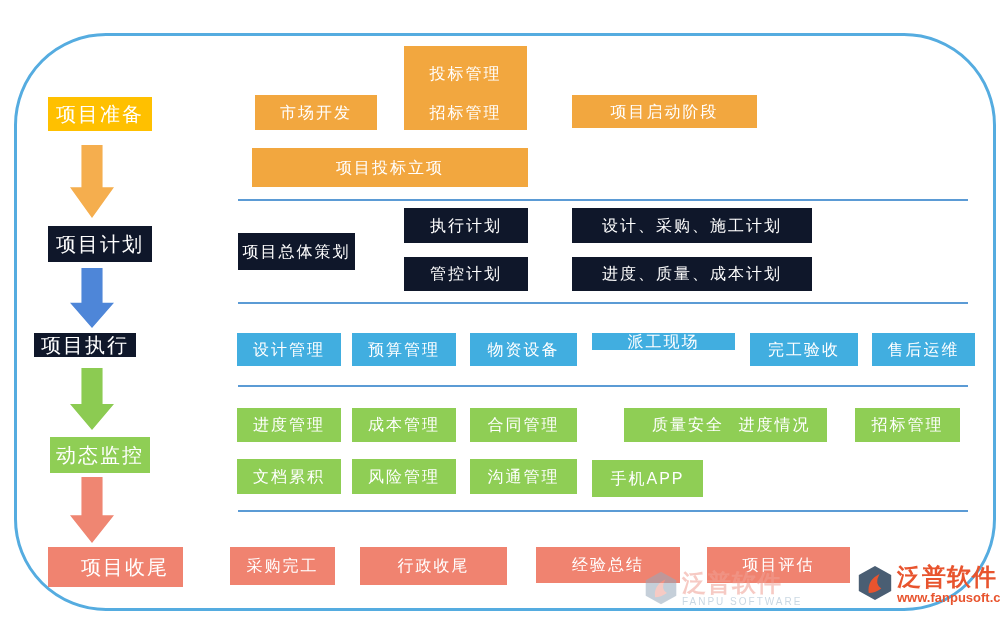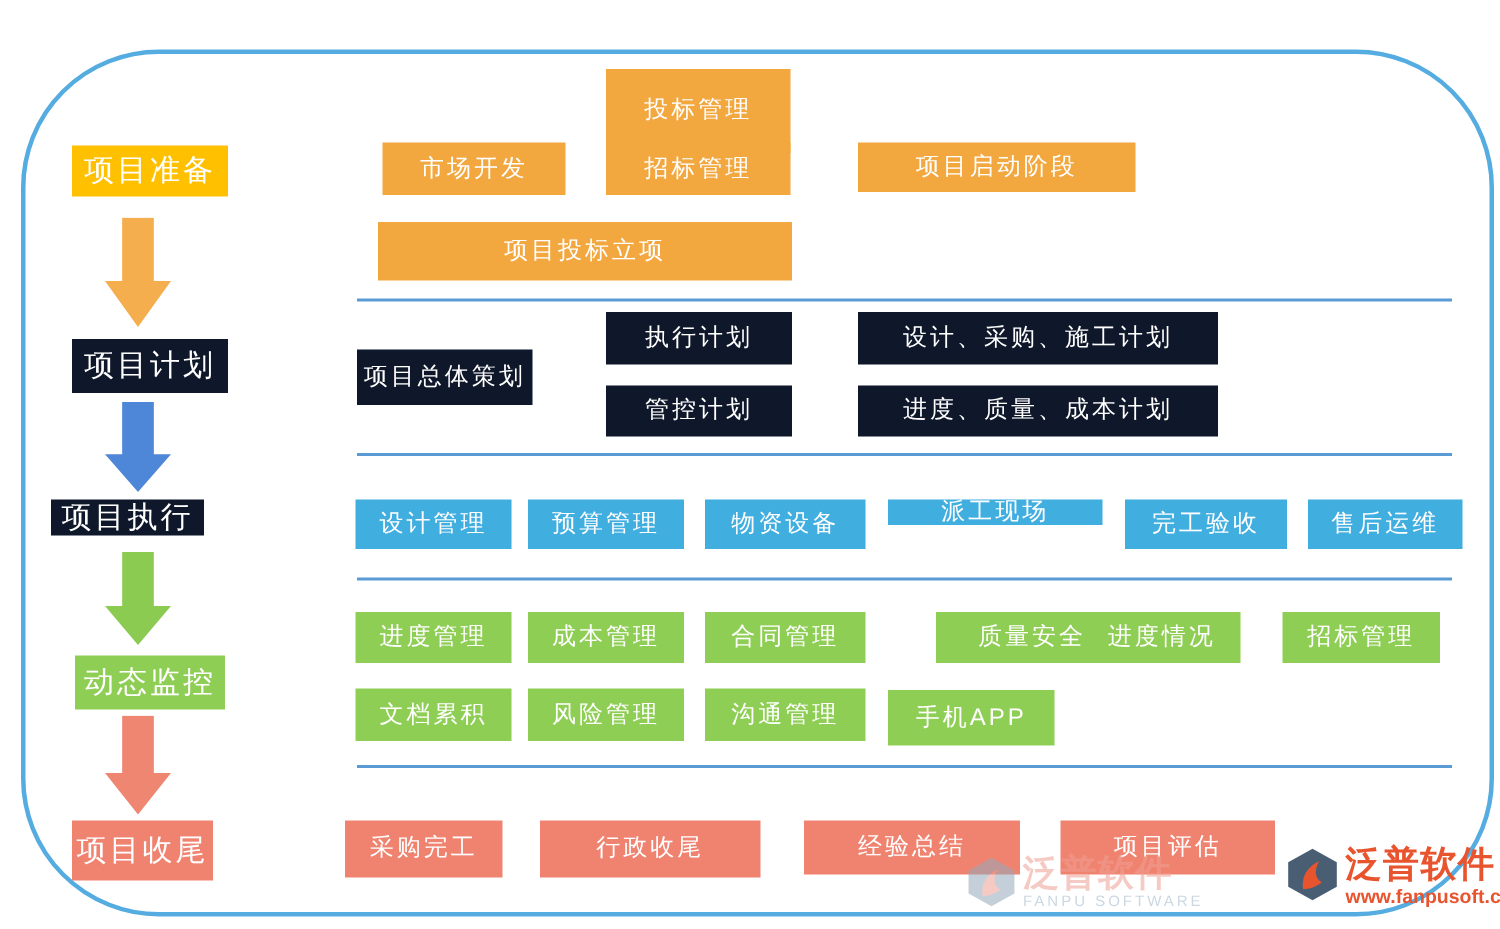--- a/index.html
+++ b/index.html
@@ -43,21 +43,21 @@
   <div class="frame"></div>
 
   <div class="node stage gold" style="left:48px;top:97px;width:104px;height:34px;">项目准备</div>
   <div class="arrow a-orange" style="top:145px;height:73px;"></div>
   <div class="node stage blue" style="left:48px;top:226px;width:104px;height:36px;">项目计划</div>
   <div class="arrow a-blue" style="top:268px;height:60px;"></div>
   <div class="node stage blue" style="left:34px;top:333px;width:102px;height:24px;">项目执行</div>
   <div class="arrow a-green" style="top:368px;height:62px;"></div>
   <div class="node stage green" style="left:50px;top:437px;width:100px;height:36px;">动态监控</div>
   <div class="arrow a-salmon" style="top:477px;height:66px;"></div>
-  <div class="node stage salmon" style="left:48px;top:547px;width:94px;height:40px;">项目收尾</div>
+  <div class="node stage salmon" style="left:48px;top:547px;width:116px;height:40px;padding-left:19px;">项目收尾</div>
 
   <div class="node orange" style="left:404px;top:46px;width:123px;height:56px;">投标管理</div>
   <div class="node orange" style="left:255px;top:95px;width:122px;height:35px;">市场开发</div>
   <div class="node orange" style="left:404px;top:95px;width:123px;height:35px;">招标管理</div>
   <div class="node orange" style="left:572px;top:95px;width:185px;height:33px;">项目启动阶段</div>
   <div class="node orange" style="left:252px;top:148px;width:276px;height:39px;">项目投标立项</div>
 
   <div class="sep" style="top:199px;"></div>
 
   <div class="node blue" style="left:238px;top:233px;width:117px;height:37px;">项目总体策划</div>

